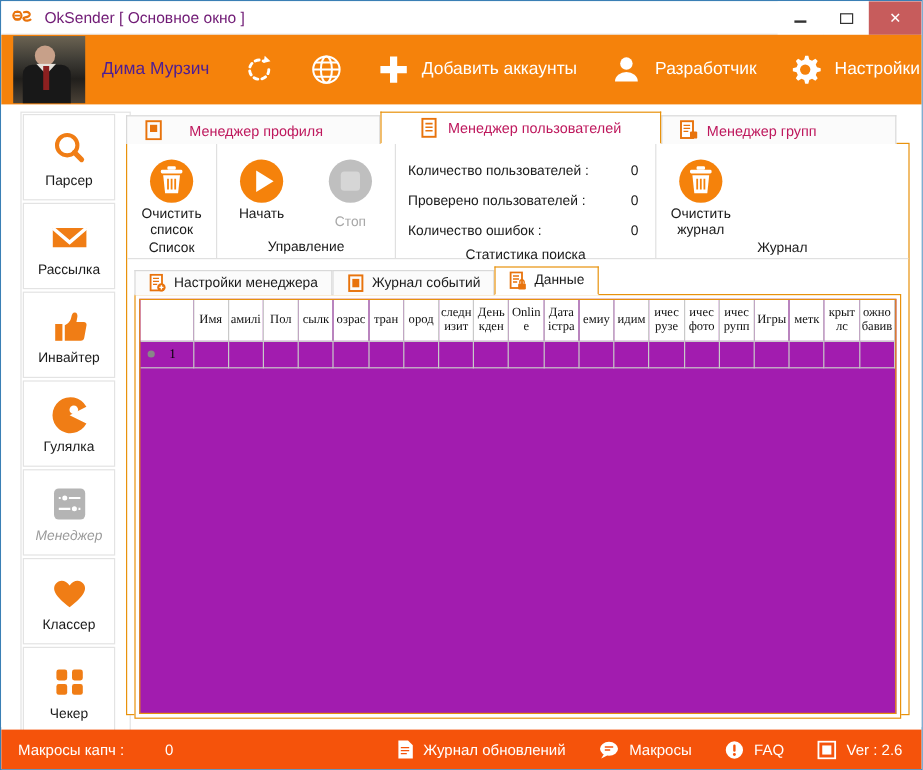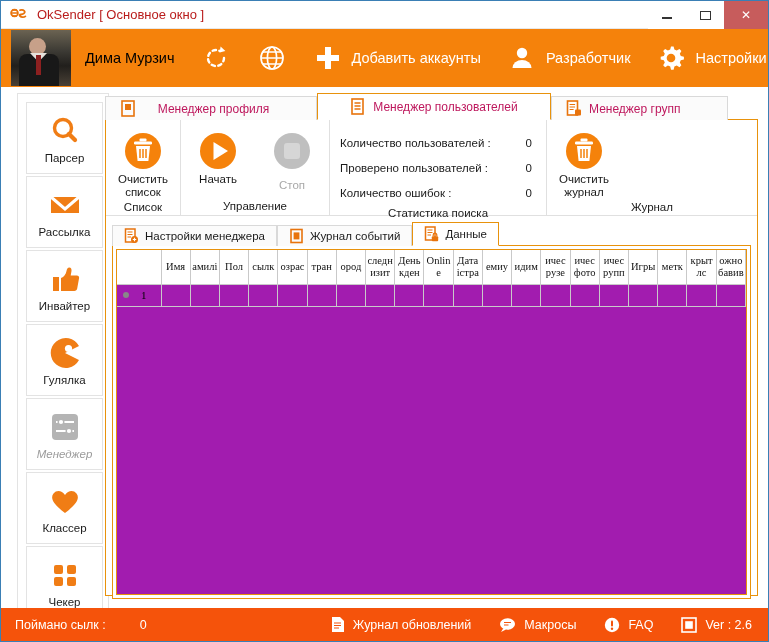--- a/index.html
+++ b/index.html
@@ -31,21 +31,21 @@
     margin-left: 8px; margin-right: 6px;
     display: flex; align-items: center; justify-content: center;
     color: #E8730C;
     font-weight: bold;
     font-size: 14px;
     letter-spacing: -2px;
     font-family: "DejaVu Sans", sans-serif;
   }
   .title-text {
     font-size: 13px;
-    color: #b91c1c;
+    color: #701a75;
   }
   .win-btns {
     position: absolute; right: 0; top: 0;
     height: 28px;
     display: flex;
   }
   .win-btn {
     width: 38px; height: 28px;
     display: flex; align-items: center; justify-content: center;
     font-size: 12px;
@@ -90,21 +90,21 @@
     width: 5px; height: 20px;
     background: #8d2020;
   }
   .avatar .collar {
     position: absolute; left: 19px; top: 23px; z-index: 2;
     width: 17px; height: 9px;
     background: #e6e2dc;
     clip-path: polygon(0 0, 100% 0, 50% 100%);
   }
   .uname {
-    color: #000000;
+    color: #4c1d95;
     font-size: 14.5px;
     margin-left: 14px;
     white-space: nowrap;
   }
   .hdr-item {
     display: flex; align-items: center;
     color: #ffffff;
     font-size: 14.5px;
     white-space: nowrap;
     margin-left: 26px;
@@ -122,21 +122,21 @@
   
   .sidebar {
     width: 100px;
     padding: 6px 0 0 16px;
     background: #ffffff;
     border-right: 1px solid #ffffff;
   }
   .side-wrap {
     border: 1px solid #e3e3e3;
     width: 92px;
-    padding: 8px;
+    padding: 1px;
   }
   .side-item {
     width: 77px; height: 72px;
     border: 1px solid #e3e3e3;
     background: #ffffff;
     display: flex;
     flex-direction: column;
     align-items: center;
     justify-content: center;
     margin-bottom: 2px;
@@ -181,21 +181,21 @@
     height: 27px;
     background: #ffffff;
     border: 1px solid #E8920C;
     border-bottom: 1px solid #ffffff;
     position: relative;
     z-index: 3;
   }
   .tab#t1 { width: 212px; justify-content: flex-start; }
   .tab#t1 .tlabel { flex: 1; text-align: center; margin-right: 18px;}
   .tab#t2 { width: 234px; justify-content: center; }
-  .tab#t3 { width: 177px; justify-content: flex-start; }
+  .tab#t3 { width: 196px; justify-content: flex-start; }
 
   .panel {
     border: 1px solid #E8920C;
     background: #ffffff;
     margin-top: -1px;
     height: 477px;
     position: relative;
   }
 
   
@@ -731,21 +731,21 @@
             </div>
           </div>
         </div>
 
       </div>
     </div>
   </div>
 
   <div class="statusbar">
     <div class="sb-left">
-      <span>Поймано сылк :</span>
+      <span>Макросы капч :</span>
       <span class="v">0</span>
     </div>
     <div class="sb-right">
 
       <div class="sb-item">
         <span class="si">
           <svg width="15" height="17" viewBox="0 0 15 17">
             <path d="M2 1 h8 l4 4 v11 h-12 z" fill="#ffffff"></path>
             <g stroke="#F5530B" stroke-width="1.1">
                 <path d="M4 7 h7 M4 9.5 h7 M4 12 h5"></path>

